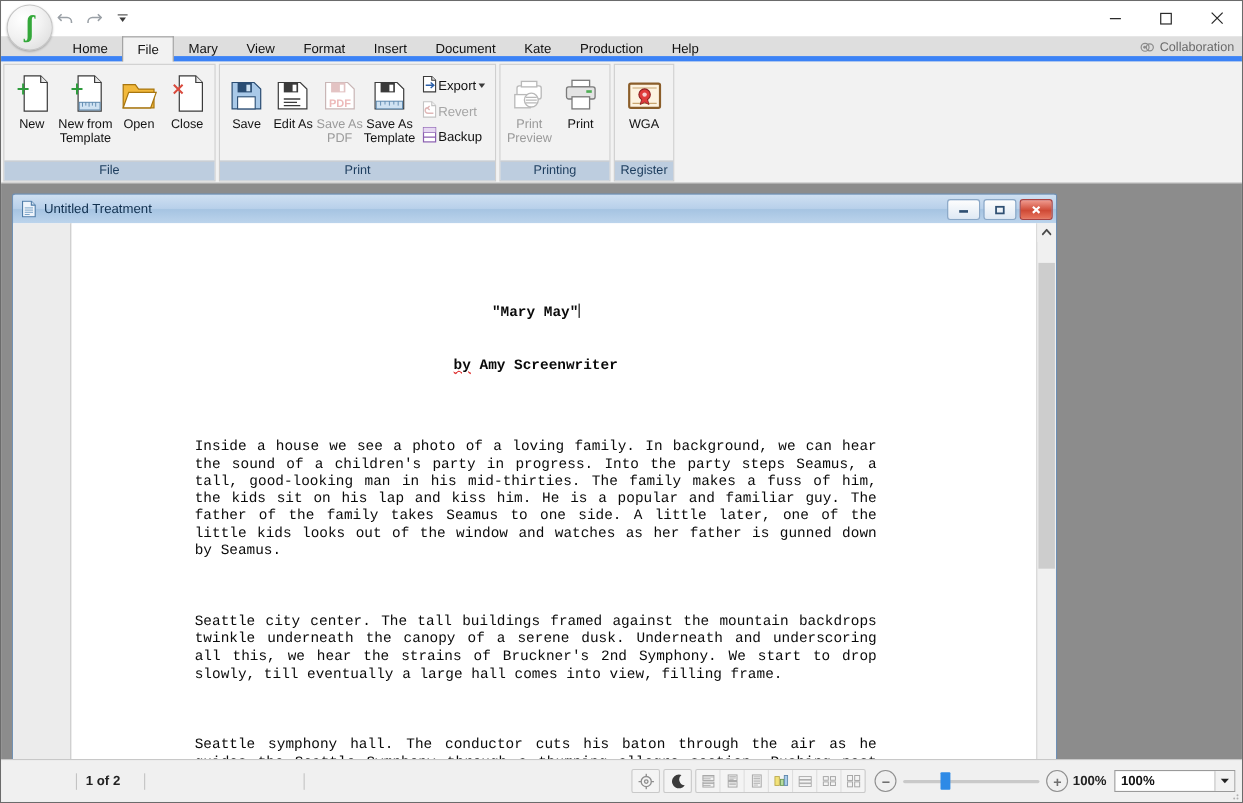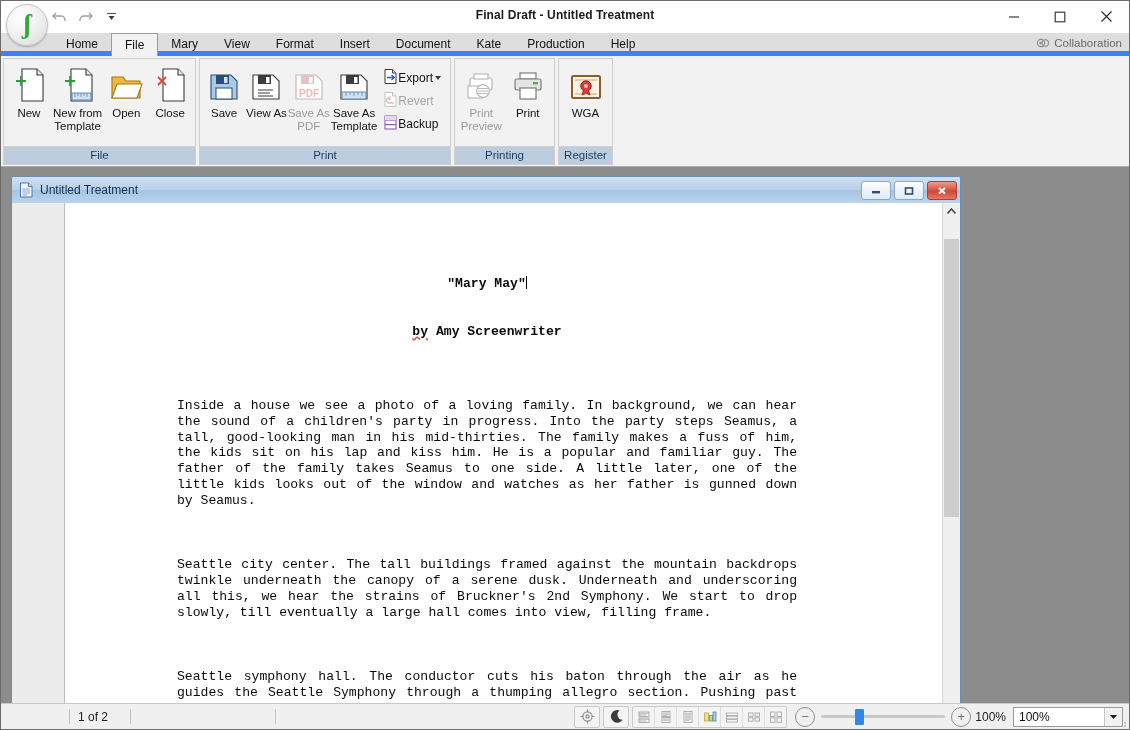--- a/index.html
+++ b/index.html
@@ -88,22 +88,22 @@
           font-family:"Liberation Mono","DejaVu Sans Mono",monospace;
           font-size:13.1px;line-height:15.95px;color:#0a0a0a;white-space:pre-wrap;}
   .script .ttl{text-align:center;font-weight:bold;}
   .script .byl{text-align:center;font-weight:bold;}
   .byl .spell{text-decoration:underline;text-decoration-color:#e03b3b;text-decoration-style:wavy;}
   .caret-bar{display:inline-block;width:1px;height:13px;background:#000;vertical-align:-2px;}
   .para{text-align:justify;margin-top:15.95px;}
   .para.first{margin-top:26px;}
 
   
-  .status{height:26px;flex:0 0 auto;background:#f0f0f0;border-top:1px solid #c8c8c8;
-          display:flex;align-items:center;position:relative;box-sizing:border-box;}
+  .status{height:39px;flex:0 0 auto;background:#f0f0f0;border-top:1px solid #c8c8c8;
+          display:flex;align-items:center;position:relative;box-sizing:border-box;font-weight:bold;}
   .sep{width:1px;height:15px;background:#c3c3c3;margin:0 8px;}
   .pagecount{font-size:12px;color:#222;}
   .stat-left{display:flex;align-items:center;padding-left:60px;}
   .stat-right{position:absolute;right:6px;display:flex;align-items:center;gap:0;}
   .sbtn{width:24px;height:20px;border:1px solid #c9c9c9;background:#f4f4f4;border-radius:2px;
         display:flex;align-items:center;justify-content:center;margin-right:3px;}
   .sgroup{display:flex;border:1px solid #c9c9c9;border-radius:2px;background:#f4f4f4;margin-right:8px;}
   .sgroup .sg{width:21px;height:20px;display:flex;align-items:center;justify-content:center;
               border-right:1px solid #dedede;}
   .sgroup .sg:last-child{border-right:none;}
@@ -141,21 +141,20 @@
             <path d="M13.4 6 H6 a4 4 0 0 0 -4 4 v1" fill="none" stroke="#9aa0a6" stroke-width="1.4"></path>
           </svg>
       </div>
       <div class="qat-btn">
         <svg width="11" height="11" viewBox="0 0 11 11">
             <path d="M1 2.5 H10" stroke="#5c5c5c" stroke-width="1.2"></path>
             <path d="M2.5 5 L5.5 9 L8.5 5 Z" fill="#3b3b3b"></path>
           </svg>
       </div>
     </div>
-    <div class="apptitle">Final Draft - Untitled Treatment</div>
     <div class="wincontrols">
       <div class="wc">
         <svg width="12" height="12" viewBox="0 0 12 12">
             <path d="M1 6 H11" stroke="#2b2b2b" stroke-width="1.1"></path>
           </svg>
       </div>
       <div class="wc">
         <svg width="12" height="12" viewBox="0 0 12 12">
             <rect x="1.2" y="1.2" width="9.6" height="9.6" fill="none" stroke="#2b2b2b" stroke-width="1.1"></rect>
           </svg>
@@ -257,21 +256,21 @@
         </div>
         <div class="bigbtn">
           <div class="ic">
             <svg width="34" height="38" viewBox="0 0 34 38">
               <path d="M4 8 H24 L30 14 V32 H4 Z" fill="#fff" stroke="#3b3b3b" stroke-width="1.1"></path>
               <rect x="9" y="8" width="13" height="9" fill="#3b3b3b"></rect>
               <rect x="17" y="10" width="3.5" height="6" fill="#fff"></rect>
               <path d="M9 23 H24 M9 26 H21 M9 29 H24" stroke="#3b3b3b" stroke-width="1.2"></path>
             </svg>
           </div>
-          <div class="lbl">View As</div>
+          <div class="lbl">Edit As</div>
         </div>
         <div class="bigbtn dis">
           <div class="ic">
             <svg width="34" height="38" viewBox="0 0 34 38">
               <path d="M4 8 H24 L30 14 V32 H4 Z" fill="#fff" stroke="#c9b6b6" stroke-width="1.1"></path>
               <rect x="9" y="8" width="13" height="9" fill="#e3c3c3"></rect>
               <rect x="17" y="10" width="3.5" height="6" fill="#fff"></rect>
               <text x="7" y="30" font-family="Liberation Sans" font-size="10" font-weight="bold" fill="#edb9b9">PDF</text>
             </svg>
           </div>

